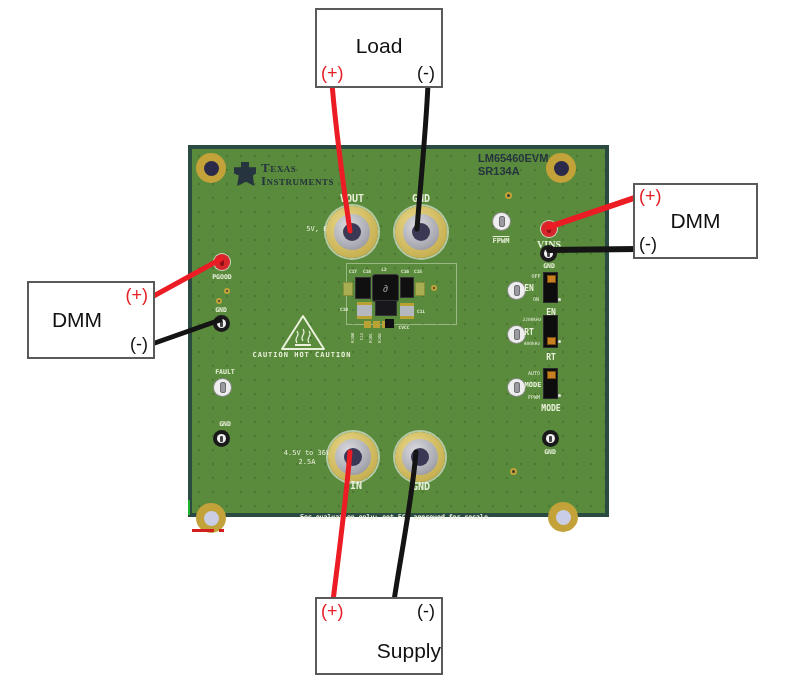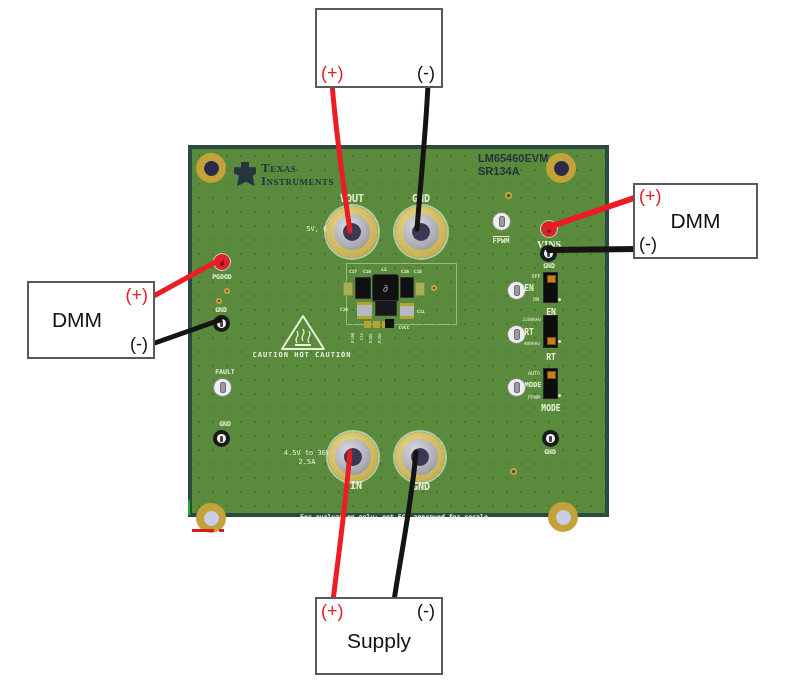--- a/index.html
+++ b/index.html
@@ -263,35 +263,36 @@
     <path d="M428,84 C426,130 420,190 417,229" stroke="#141414" stroke-width="5" fill="none" stroke-linecap="round"></path>
     <path d="M640,196 L549,227" stroke="#ec1c24" stroke-width="6" fill="none" stroke-linecap="round"></path>
     <path d="M637,249 L549,250" stroke="#141414" stroke-width="6" fill="none" stroke-linecap="round"></path>
     <path d="M150,298 L221,259" stroke="#ec1c24" stroke-width="5" fill="none" stroke-linecap="round"></path>
     <path d="M152,344 L220,320" stroke="#141414" stroke-width="5" fill="none" stroke-linecap="round"></path>
     <path d="M350,452 C346,500 338,560 333,601" stroke="#ec1c24" stroke-width="5" fill="none" stroke-linecap="round"></path>
     <path d="M416,452 C412,500 400,560 394,601" stroke="#141414" stroke-width="5" fill="none" stroke-linecap="round"></path>
   </svg>
 
   <div class="note" style="left:315px;top:8px;width:128px;height:80px;">
+    <div class="title" style="top:24px;">Load</div>
     <div class="pol pol-red" style="left:4px;bottom:2px;">(+)</div>
     <div class="pol pol-black" style="right:6px;bottom:2px;">(-)</div>
   </div>
 
   <div class="note" style="left:633px;top:183px;width:125px;height:76px;">
     <div class="title" style="top:24px;">DMM</div>
     <div class="pol pol-red" style="left:4px;top:1px;">(+)</div>
     <div class="pol pol-black" style="left:4px;bottom:2px;">(-)</div>
   </div>
 
   <div class="note" style="left:27px;top:281px;width:128px;height:78px;">
     <div class="title" style="top:25px;left:-14px;">DMM</div>
     <div class="pol pol-red" style="right:5px;top:2px;">(+)</div>
     <div class="pol pol-black" style="right:5px;bottom:2px;">(-)</div>
   </div>
 
   <div class="note" style="left:315px;top:597px;width:128px;height:78px;">
     <div class="pol pol-red" style="left:4px;top:2px;">(+)</div>
     <div class="pol pol-black" style="right:6px;top:2px;">(-)</div>
-    <div class="title" style="top:30px;">Supply</div>
+    <div class="title" style="top:40px;text-align:right;">Supply</div>
   </div>
 
 </div>
 
 </body></html>

